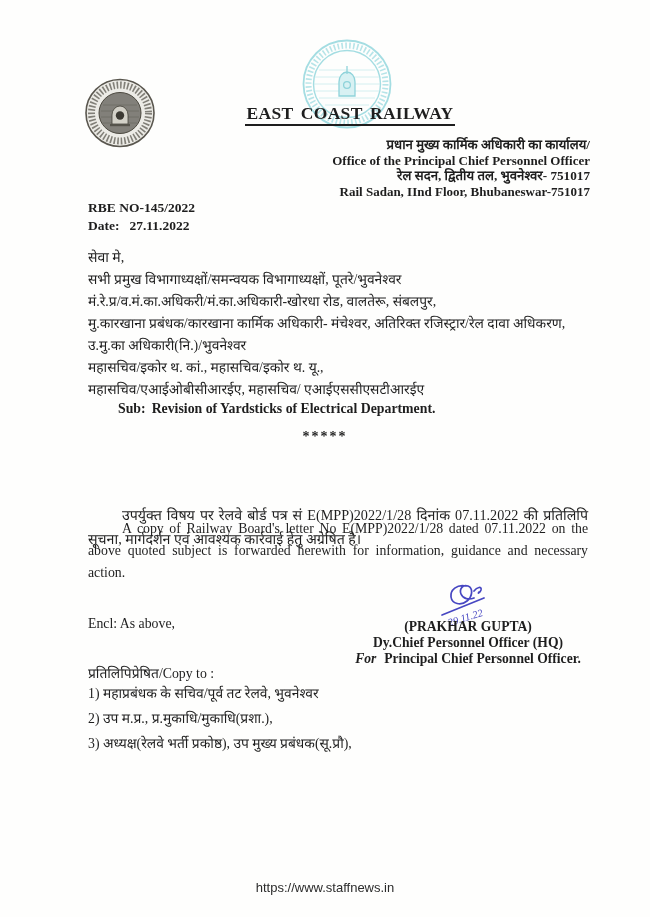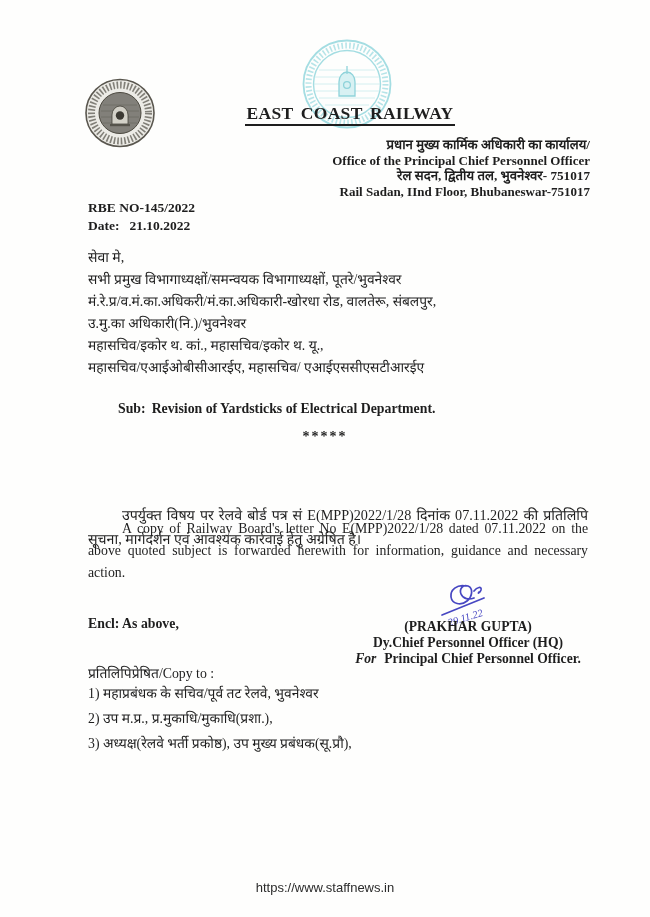--- a/index.html
+++ b/index.html
@@ -39,21 +39,21 @@
 
   .separator{left:0;width:650px;top:429px;text-align:center;
     font-weight:bold;font-size:14px;letter-spacing:2px;}
 
   .para{left:88px;width:500px;text-align:justify;text-indent:34px;}
   .hindi-para{top:460px;font-size:14.2px;line-height:24px;margin-top:43px;}
   .english-para{top:518px;font-size:13.8px;line-height:22px;}
 
   .signature-svg{left:422px;top:579px;width:100px;height:50px;}
 
-  .encl{left:88px;top:616px;font-weight:bold;font-size:13.8px;text-align:right;}
+  .encl{left:88px;top:616px;font-weight:normal;font-size:13.8px;text-align:right;}
 
   .signblock{right:52px;top:619px;width:260px;text-align:center;
     font-weight:bold;font-size:13.6px;line-height:15.8px;}
   .signblock .for-word{font-style:italic;margin-right:8px;}
 
   .copy-heading{left:88px;top:663px;font-size:13.8px;}
   .copy-list{left:88px;top:681px;font-size:13.8px;line-height:25px;}
 
   .footer-url{left:0;width:650px;top:880px;text-align:center;
     font-family:"Liberation Sans","DejaVu Sans",sans-serif;
@@ -106,29 +106,30 @@
     <div class="hi">प्रधान मुख्य कार्मिक अधिकारी का कार्यालय/</div>
     <div>Office of the Principal Chief Personnel Officer</div>
     <div class="hi">रेल सदन, द्वितीय तल, भुवनेश्वर- 751017</div>
     <div>Rail Sadan, IInd Floor, Bhubaneswar-751017</div>
   </div>
 
   <div class="abs ref-row">
     <div class="ref-right">
       <div>RBE NO-145/2022</div>
       <div>
-        <span class="date-label">Date:</span><span>21.10.2022</span>
+        <span class="date-label">Date:</span><span>27.11.2022</span>
       </div>
     </div>
   </div>
 
   <div class="abs salutation">सेवा मे,</div>
   <div class="abs addressees">
     <div>सभी प्रमुख विभागाध्यक्षों/समन्वयक विभागाध्यक्षों, पूतरे/भुवनेश्वर</div>
     <div>मं.रे.प्र/व.मं.का.अधिकरी/मं.का.अधिकारी-खोरधा रोड, वालतेरू, संबलपुर,</div>
+    <div>मु.कारखाना प्रबंधक/कारखाना कार्मिक अधिकारी- मंचेश्वर, अतिरिक्त रजिस्ट्रार/रेल दावा अधिकरण,</div>
     <div>उ.मु.का अधिकारी(नि.)/भुवनेश्वर</div>
     <div>महासचिव/इकोर थ. कां., महासचिव/इकोर थ. यू.,</div>
     <div>महासचिव/एआईओबीसीआरईए, महासचिव/ एआईएससीएसटीआरईए</div>
   </div>
 
   <div class="abs subject">
     <span>Sub:</span>
     <span>Revision of Yardsticks of Electrical Department.</span>
   </div>
 

